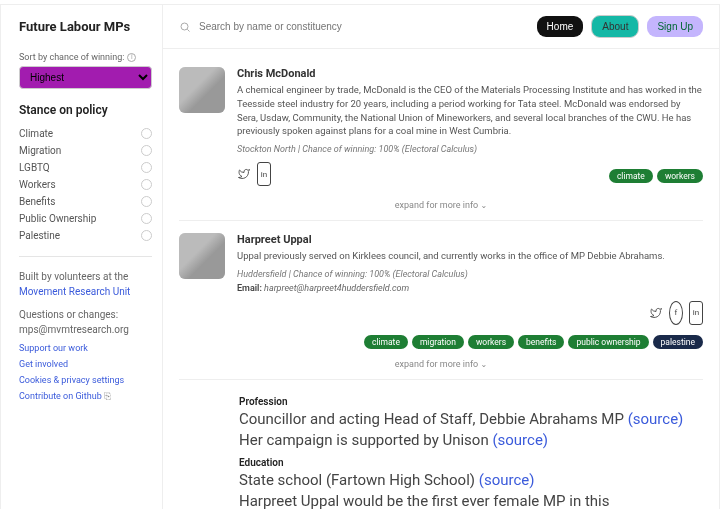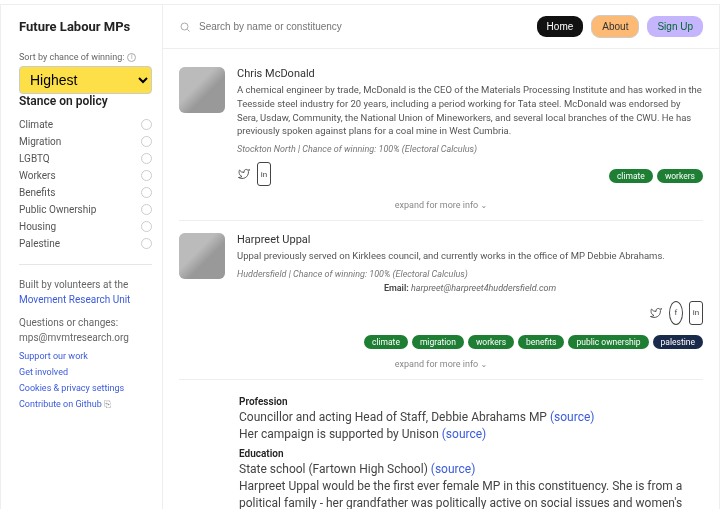--- a/index.html
+++ b/index.html
@@ -1,57 +1,57 @@
 <!DOCTYPE html>
 <html><head>
 <meta charset="utf-8">
 <style>
 * { box-sizing: border-box; margin: 0; padding: 0; }
 body { font-family: -apple-system, BlinkMacSystemFont, "Segoe UI", Roboto, sans-serif; background: #fff; color: #222; font-size: 11px; }
 .app { display: flex; width: 720px; height: 509px; border: 1px solid #eee; margin: 4px auto; overflow: hidden; }
 .sidebar { width: 162px; padding: 14px 10px 14px 18px; border-right: 1px solid #eee; flex-shrink: 0; overflow-y: auto; }
 .logo { font-weight: 700; font-size: 13px; margin-bottom: 18px; }
 .sort-label { font-size: 9px; color: #666; margin-bottom: 4px; display: flex; align-items: center; gap: 3px; }
-.sort-select { width: 100%; padding: 4px 6px; border: 1px solid #ccc; border-radius: 4px; font-size: 14px; background: #fde047; cursor: pointer; margin-bottom: 0; }
+.sort-select { width: 100%; padding: 4px 6px; border: 1px solid #ccc; border-radius: 4px; font-size: 10px; background: #a21caf; cursor: pointer; margin-bottom: 14px; }
 .stance-title { font-weight: 600; font-size: 12px; margin-bottom: 8px; }
 .policy-row { display: flex; justify-content: space-between; align-items: center; padding: 3px 0; color: #555; font-size: 10px; }
 .policy-circle { width: 11px; height: 11px; border: 1px solid #ccc; border-radius: 50%; }
 .divider { border: none; border-top: 1px solid #e5e5e5; margin: 12px 0; }
 .footnote { font-size: 10px; color: #666; line-height: 1.5; }
 .footnote a, .link { color: #3b5bdb; text-decoration: none; cursor: pointer; }
 .foot-link { display: block; font-size: 9px; color: #3b5bdb; margin-top: 6px; cursor: pointer; }
 .main { flex: 1; display: flex; flex-direction: column; overflow: hidden; }
 .topbar { display: flex; align-items: center; padding: 10px 16px; border-bottom: 1px solid #eee; gap: 8px; }
 .search-icon { color: #aaa; }
 .search-input { flex: 1; border: none; outline: none; font-size: 10px; color: #555; }
 .btn { padding: 5px 10px; border-radius: 9px; font-size: 10px; border: none; cursor: pointer; }
 .btn-home { background: #111; color: #fff; }
-.btn-about { background: #fdba74; color: #333; border: 1px solid #ccc; }
+.btn-about { background: #14b8a6; color: #333; border: 1px solid #ccc; }
 .btn-signup { background: #c4b5fd; color: #063; font-weight: 500; }
 .content { flex: 1; overflow-y: auto; padding: 12px 16px; }
 .card { display: flex; gap: 12px; padding: 6px 0 4px; }
 .avatar { width: 46px; height: 46px; border-radius: 6px; background: #ddd; flex-shrink: 0; position: relative; overflow: hidden; }
 .avatar::after { content: ""; position: absolute; inset: 0; background: linear-gradient(135deg,#bbb 40%,#999 60%); }
 .card-body { flex: 1; }
-.name { font-weight: 400; font-size: 11px; color: #333; margin-bottom: 3px; }
+.name { font-weight: 700; font-size: 11px; color: #333; margin-bottom: 3px; }
 .bio { font-size: 9.5px; color: #555; line-height: 1.45; margin-bottom: 6px; }
 .meta { font-size: 9px; color: #777; font-style: italic; margin-bottom: 4px; }
-.email-line { font-size: 9px; color: #444; margin-bottom: 4px; text-align: center; }
+.email-line { font-size: 9px; color: #444; margin-bottom: 4px; }
 .email-line b { font-style: normal; font-weight: 600; }
 .email-line span { font-style: italic; color: #666; }
 .socials { display: flex; gap: 6px; justify-content: flex-start; margin: 4px 0; }
 .social-ic { width: 14px; height: 24px; border: 1px solid #444; border-radius: 3px; display: flex; align-items: center; justify-content: center; font-size: 8px; color: #444; cursor: pointer; }
 .tags { display: flex; flex-wrap: wrap; gap: 4px; justify-content: flex-end; margin-top: 4px; }
 .tag { padding: 2px 8px; border-radius: 10px; font-size: 8.5px; color: #fff; background: #1e7e34; }
 .tag.dark { background: #1a2a4a; }
 .expander { text-align: center; font-size: 9px; color: #888; padding: 6px 0 10px; border-bottom: 1px solid #eee; cursor: pointer; margin-bottom: 6px; }
 .chev { font-size: 8px; }
 .details { padding: 4px 4px 0 60px; font-size: 10px; }
 .details h4 { font-size: 10px; font-weight: 600; margin: 6px 0 2px; }
-.details p { font-size: 12px; color: #444; line-height: 1.4; }
+.details p { font-size: 15px; color: #444; line-height: 1.4; }
 .source { color: #3b5bdb; cursor: pointer; }
 .info-ic { width: 9px; height: 9px; border: 1px solid #aaa; border-radius: 50%; display: inline-flex; align-items: center; justify-content: center; font-size: 7px; color: #aaa; }
 .row-socials-tags { display: flex; justify-content: space-between; align-items: center; }
 </style>
 </head>
 <body>
 
 <div class="app">
   <aside class="sidebar">
     <div class="logo">Future Labour MPs</div>
@@ -79,24 +79,20 @@
         <div class="policy-row">
           <span>Workers</span>
           <span class="policy-circle"></span>
         </div>
         <div class="policy-row">
           <span>Benefits</span>
           <span class="policy-circle"></span>
         </div>
         <div class="policy-row">
           <span>Public Ownership</span>
-          <span class="policy-circle"></span>
-        </div>
-        <div class="policy-row">
-          <span>Housing</span>
           <span class="policy-circle"></span>
         </div>
         <div class="policy-row">
           <span>Palestine</span>
           <span class="policy-circle"></span>
         </div>
       </div>
     <hr class="divider">
     <div class="footnote">
       <span>Built by volunteers at the </span><a>Movement Research Unit</a>

